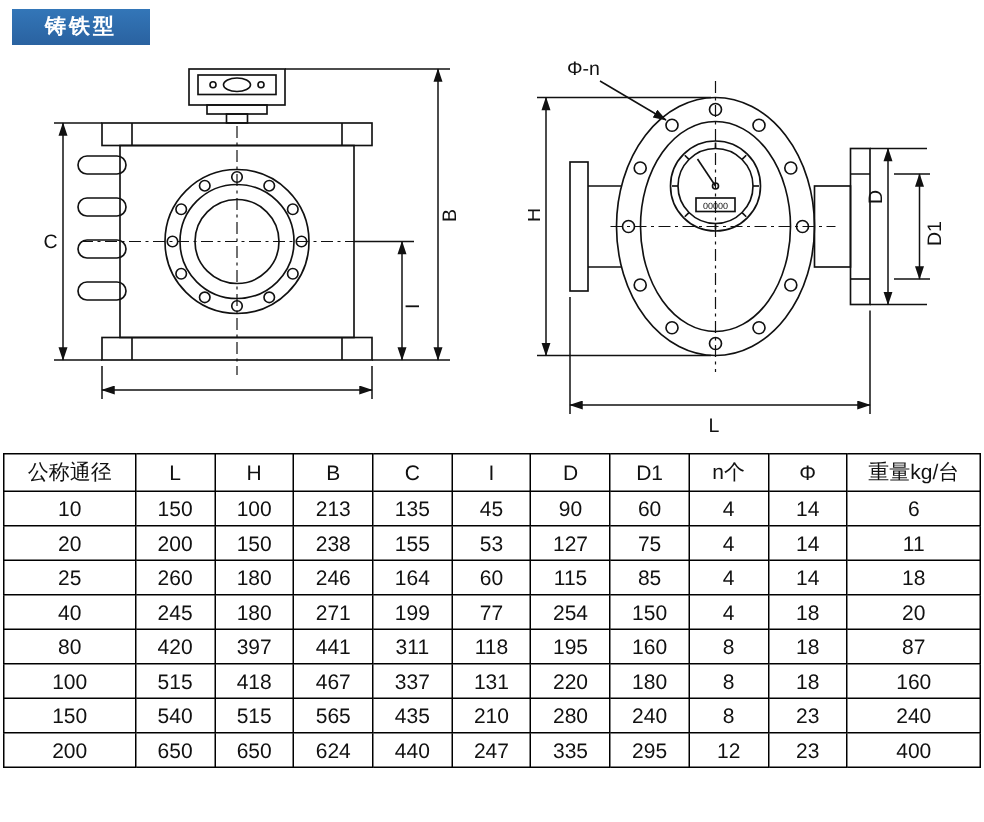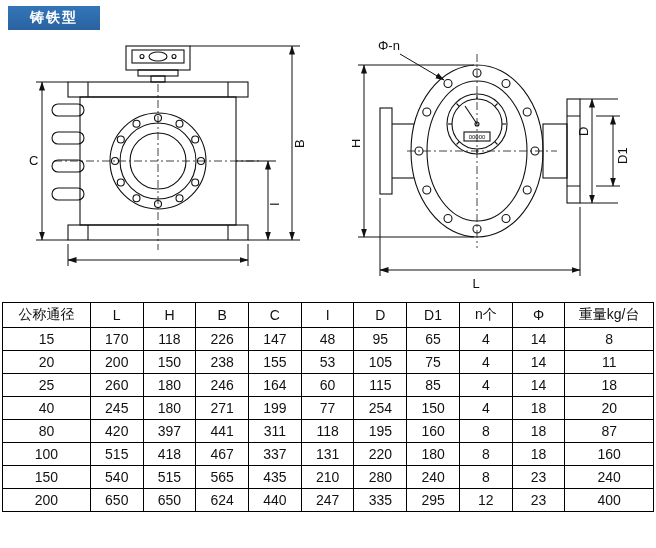--- a/index.html
+++ b/index.html
@@ -231,40 +231,40 @@
           <th>I</th>
           <th>D</th>
           <th>D1</th>
           <th>n个</th>
           <th>Φ</th>
           <th>重量kg/台</th>
         </tr>
     </thead>
     <tbody>
         <tr>
-          <td>15</td>
-          <td>170</td>
-          <td>118</td>
-          <td>226</td>
-          <td>147</td>
-          <td>48</td>
-          <td>95</td>
-          <td>65</td>
+          <td>10</td>
+          <td>150</td>
+          <td>100</td>
+          <td>213</td>
+          <td>135</td>
+          <td>45</td>
+          <td>90</td>
+          <td>60</td>
           <td>4</td>
           <td>14</td>
-          <td>8</td>
+          <td>6</td>
         </tr>
         <tr>
           <td>20</td>
           <td>200</td>
           <td>150</td>
           <td>238</td>
           <td>155</td>
           <td>53</td>
-          <td>105</td>
+          <td>127</td>
           <td>75</td>
           <td>4</td>
           <td>14</td>
           <td>11</td>
         </tr>
         <tr>
           <td>25</td>
           <td>260</td>
           <td>180</td>
           <td>246</td>

